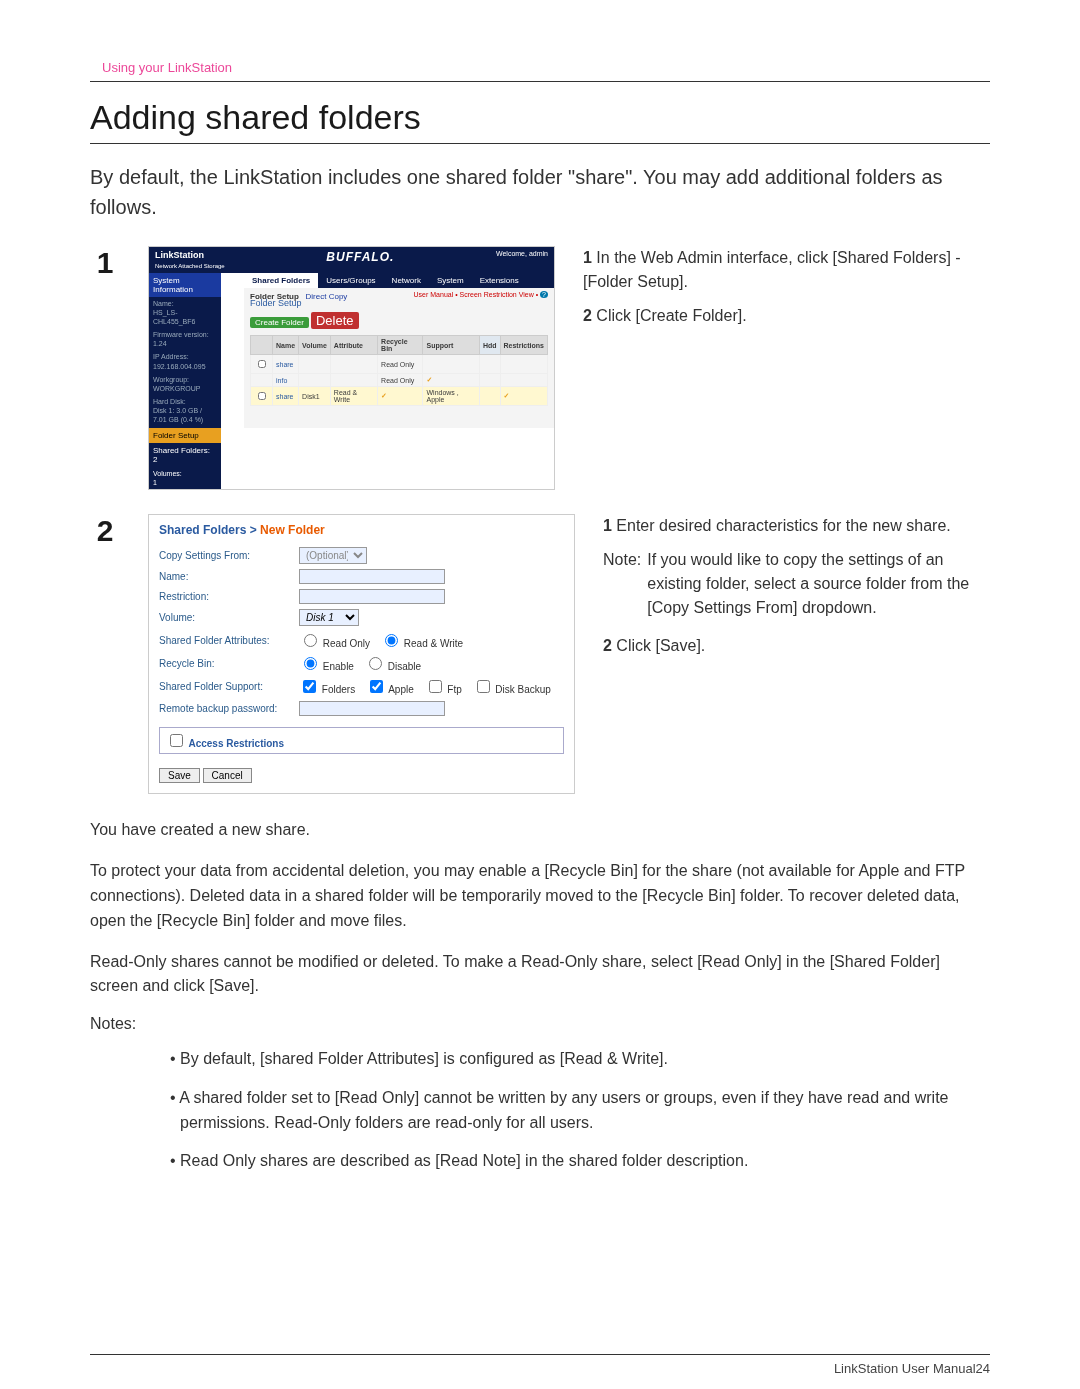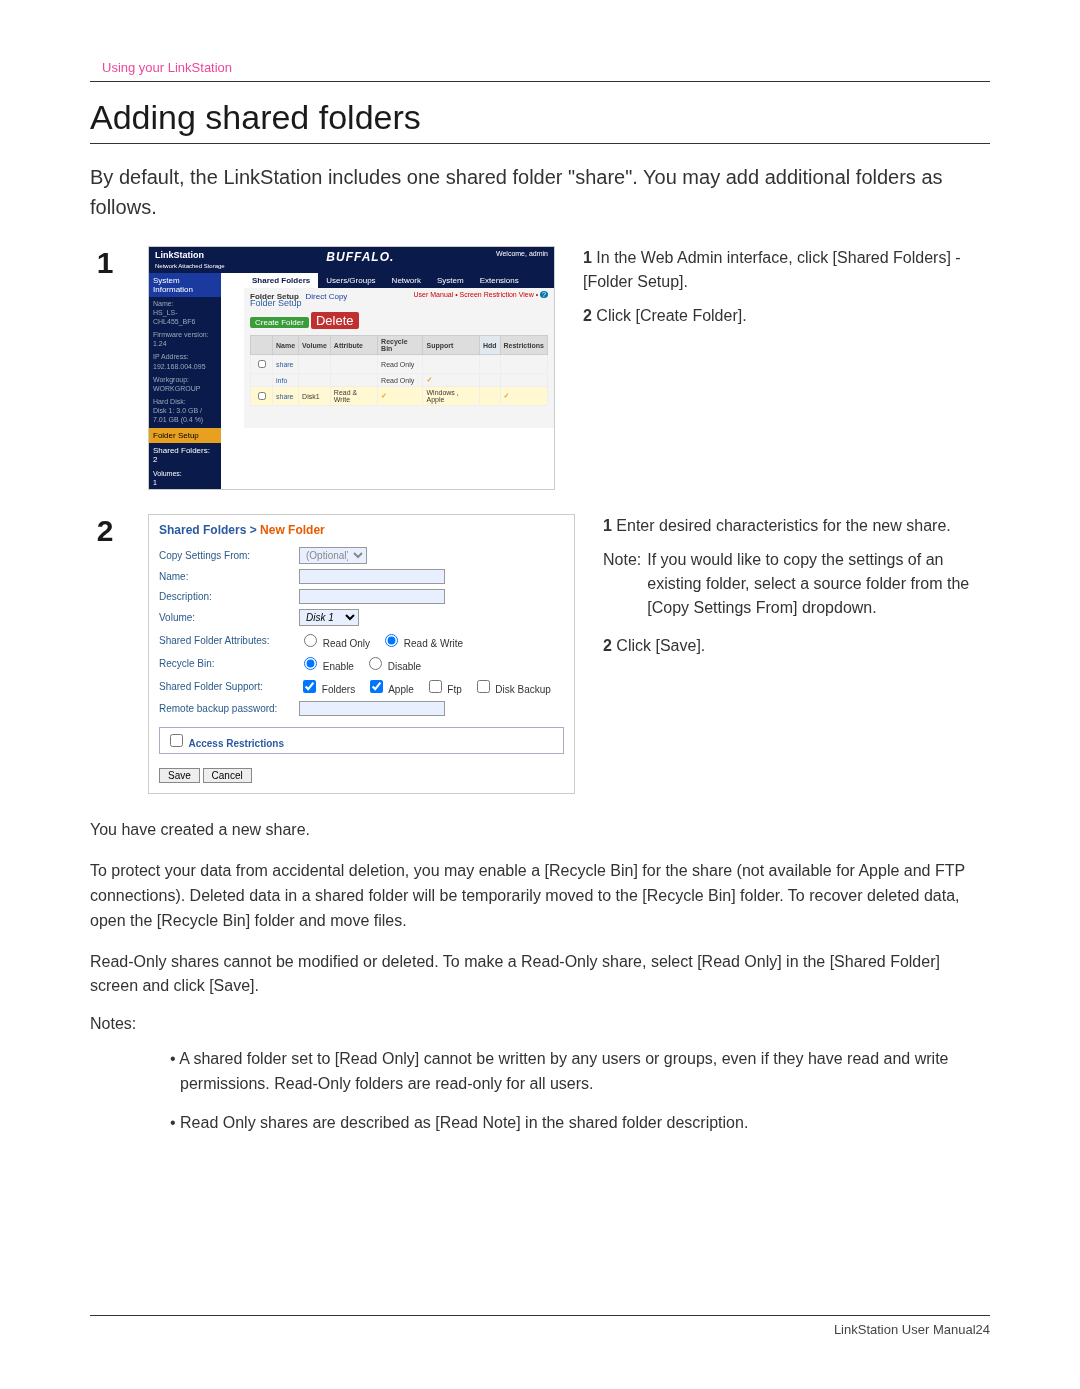--- a/index.html
+++ b/index.html
@@ -317,21 +317,21 @@
         </div>
         <div class="row">
             <div class="lbl">Copy Settings From:</div>
             <select class="opt"><option>(Optional)</option></select>
           </div>
         <div class="row">
             <div class="lbl">Name:</div>
             <input type="text" class="wide" style="">
           </div>
         <div class="row">
-            <div class="lbl">Description:</div>
+            <div class="lbl">Restriction:</div>
             <input type="text" class="wide" style="">
           </div>
         <div class="row">
             <div class="lbl">Volume:</div>
             <select class="vol"><option>Disk 1</option></select>
           </div>
         <div class="row">
             <div class="lbl">Shared Folder Attributes:</div>
             <div class="radios"><label><input type="radio" name="sfa" style=""> <span>Read Only</span></label><label><input type="radio" name="sfa" checked="" style=""> <span>Read &amp; Write</span></label></div>
           </div>
@@ -368,20 +368,21 @@
       <p style="margin-top:14px;"><b>2</b><span> Click [Save].</span></p>
     </div>
   </div>
 
   <p class="body-para">You have created a new share.</p>
   <p class="body-para">To protect your data from accidental deletion, you may enable a [Recycle Bin] for the share (not available for Apple and FTP connections).  Deleted data in a shared folder will be temporarily moved to the [Recycle Bin] folder. To recover deleted data, open the [Recycle Bin] folder and move files.</p>
   <p class="body-para">Read-Only shares cannot be modified or deleted.  To make a Read-Only share, select [Read Only] in the [Shared Folder] screen and click [Save].</p>
 
   <p class="notes-head">Notes:</p>
   <div class="notes-list">
+    <p>• By default, [shared Folder Attributes] is configured as [Read &amp; Write].</p>
     <p>• A shared folder set to [Read Only] cannot be written by any users or groups, even if they have read and write permissions.  Read-Only folders are read-only for all users.</p>
     <p>• Read Only shares are described as [Read Note] in the shared folder description.</p>
   </div>
 
   <div class="footer">
     <span>LinkStation User Manual</span>
     <span>24</span>
   </div>
 
 </div>

